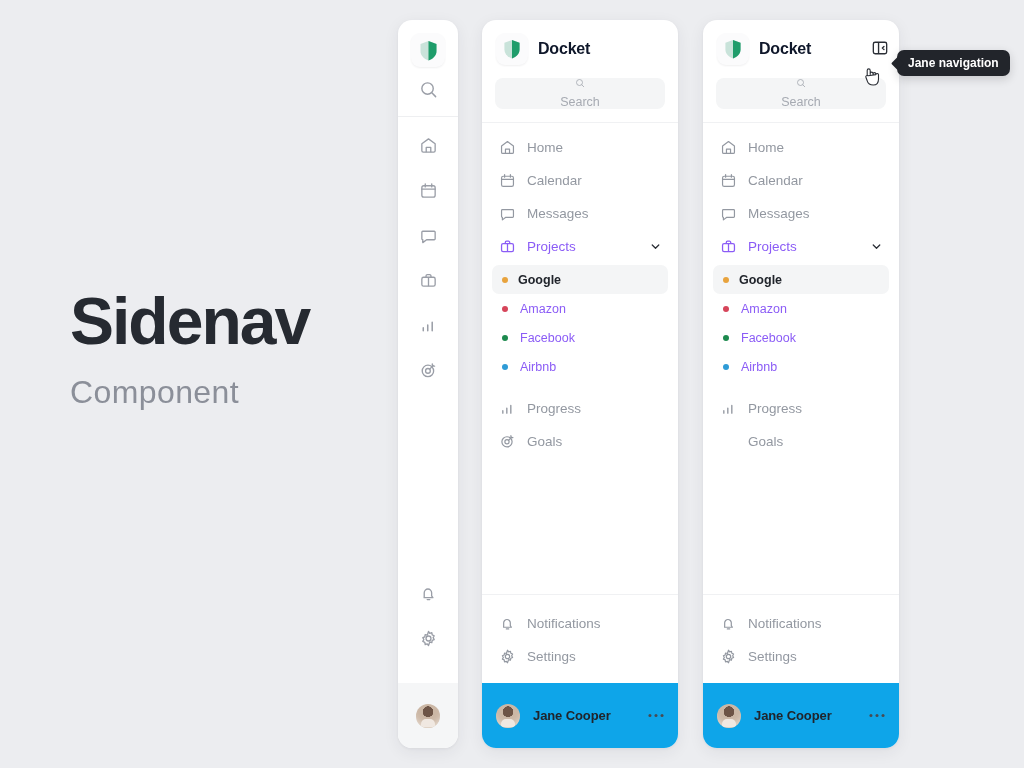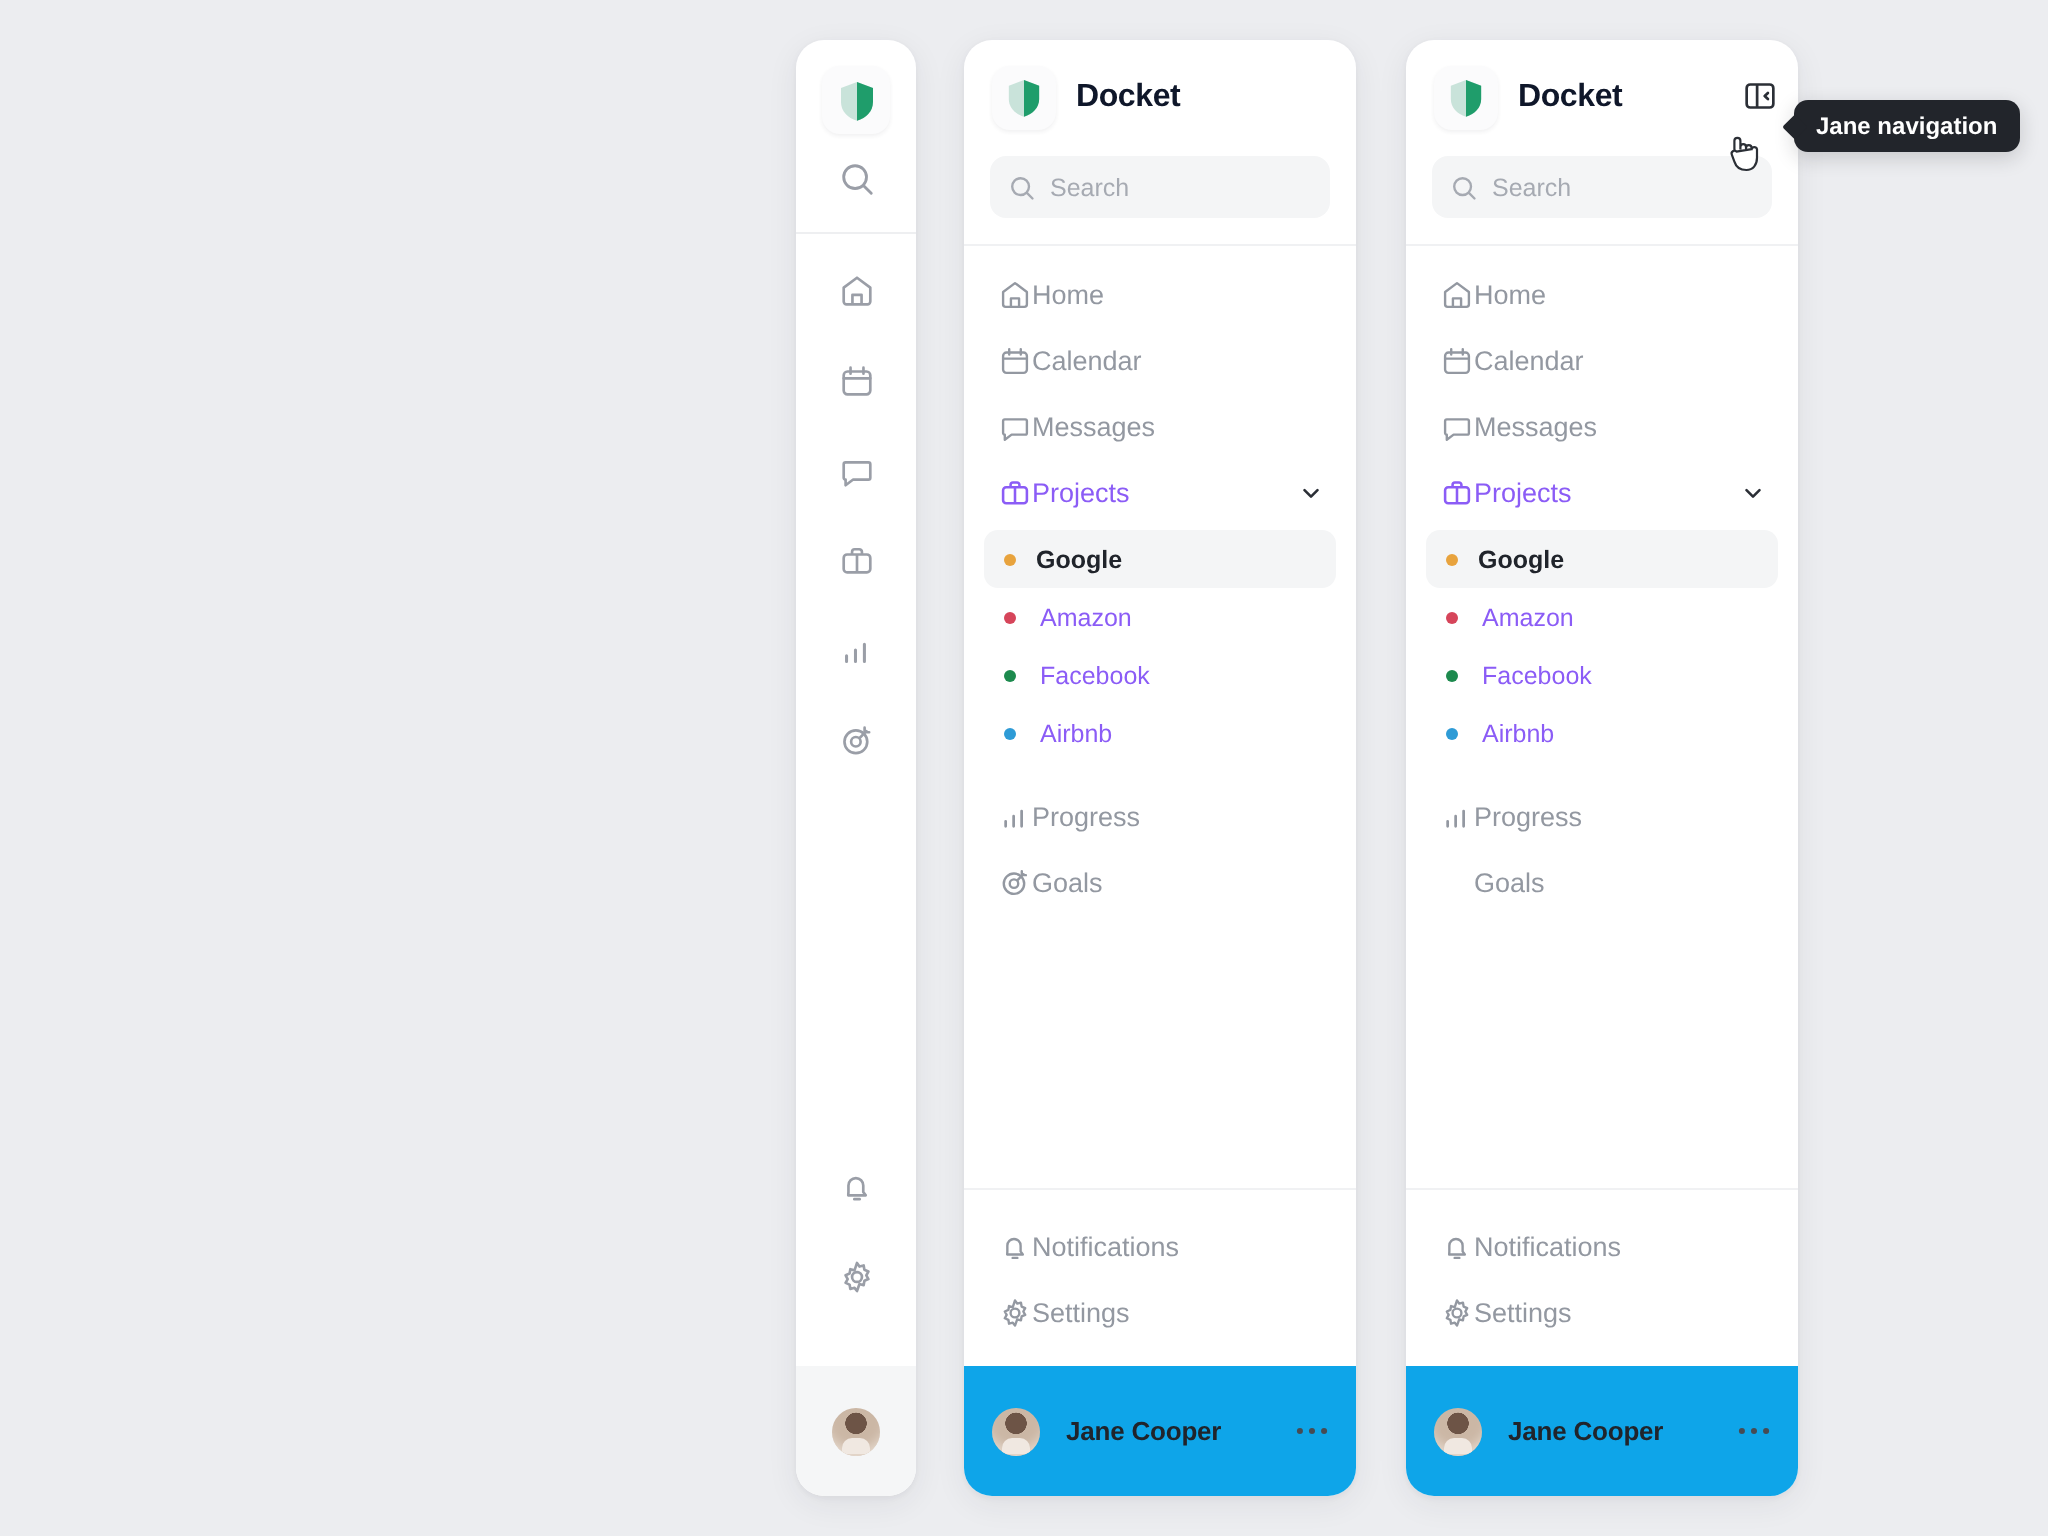--- a/index.html
+++ b/index.html
@@ -62,30 +62,30 @@
   .brand-name { margin-left: 10px; font-size: 16px; font-weight: bold; color: #0f172a; letter-spacing: -0.2px; }
 
   .collapse-btn {
     position: absolute; right: 9px; top: 18px;
     width: 20px; height: 20px; color: #2b2f36;
     display: flex; align-items: center; justify-content: center;
   }
 
   .search {
     margin: 4px 13px 0 13px; height: 31px; border-radius: 8px; background: #f4f5f6;
-    display: flex; align-items: center; padding: 0 9px; gap: 7px;
+    display: flex; align-items: center; padding: 0 9px; gap: 7px; flex-direction: column;
   }
   .search-ph { font-size: 12.5px; color: #a6aab2; }
 
   .divider { height: 1px; background: #f0f1f3; margin-top: 13px; }
 
   .nav { padding: 8px 10px 0 10px; }
   .nav-item {
     height: 33px; border-radius: 8px; display: flex; align-items: center;
-    padding: 0 6px; color: #9398a1; font-size: 13.5px;
+    padding: 0 6px; gap: 11px; color: #9398a1; font-size: 13.5px;
     position: relative;
   }
   .nav-item.active { color: #8b5cf6; font-weight: normal; }
   .nav-item .chev { position: absolute; right: 6px; color: #2b2f36; display: flex; }
   .nav-icon { width: 18px; height: 18px; display: flex; align-items: center; justify-content: center; flex: none; }
   .nav-icon.blank { visibility: hidden; }
 
   .sub { padding: 2px 10px 0 10px; }
   .sub-item {
     height: 29px; border-radius: 7px; display: flex; align-items: center;
@@ -128,20 +128,24 @@
     border-radius: 1px;
   }
 
   .cursor { position: absolute; left: 862px; top: 66px; width: 20px; height: 22px; }
 </style>
 </head>
 <body>
 
 <div class="stage">
 
+  <div class="hero">
+    <div class="hero-title">Sidenav</div>
+    <div class="hero-sub">Component</div>
+  </div>
 
   <div class="card rail">
     <div class="rail-logo">
       <svg width="19" height="21" viewBox="0 0 19 21">
         <path d="M9.5 1 17.5 4v7c0 4.6-3.3 7.9-8 9.4C4.8 18.9 1.5 15.6 1.5 11V4Z" fill="#c9e3da"></path>
         <path d="M9.5 1 17.5 4v7c0 4.6-3.3 7.9-8 9.4Z" fill="#1f9d6b"></path>
       </svg>
     </div>
 
     <div class="rail-icon">

